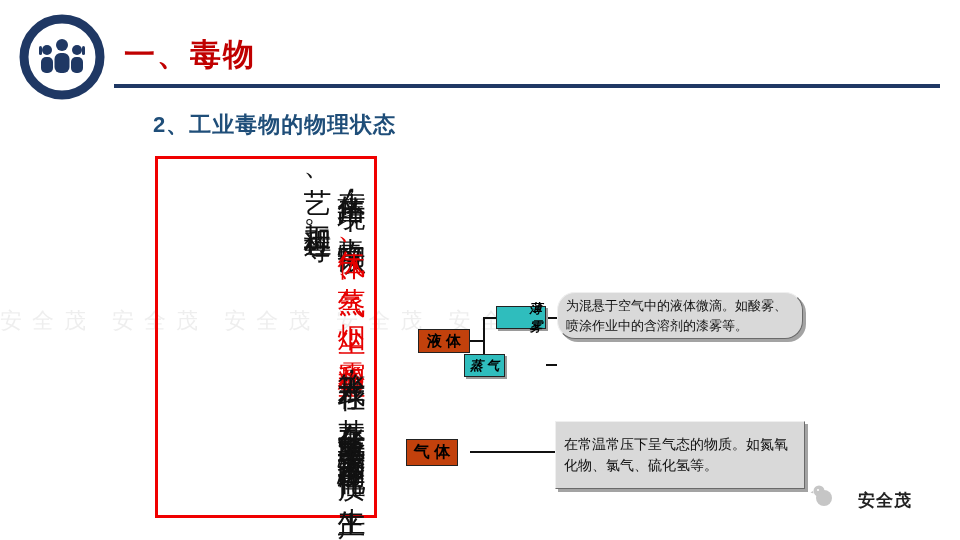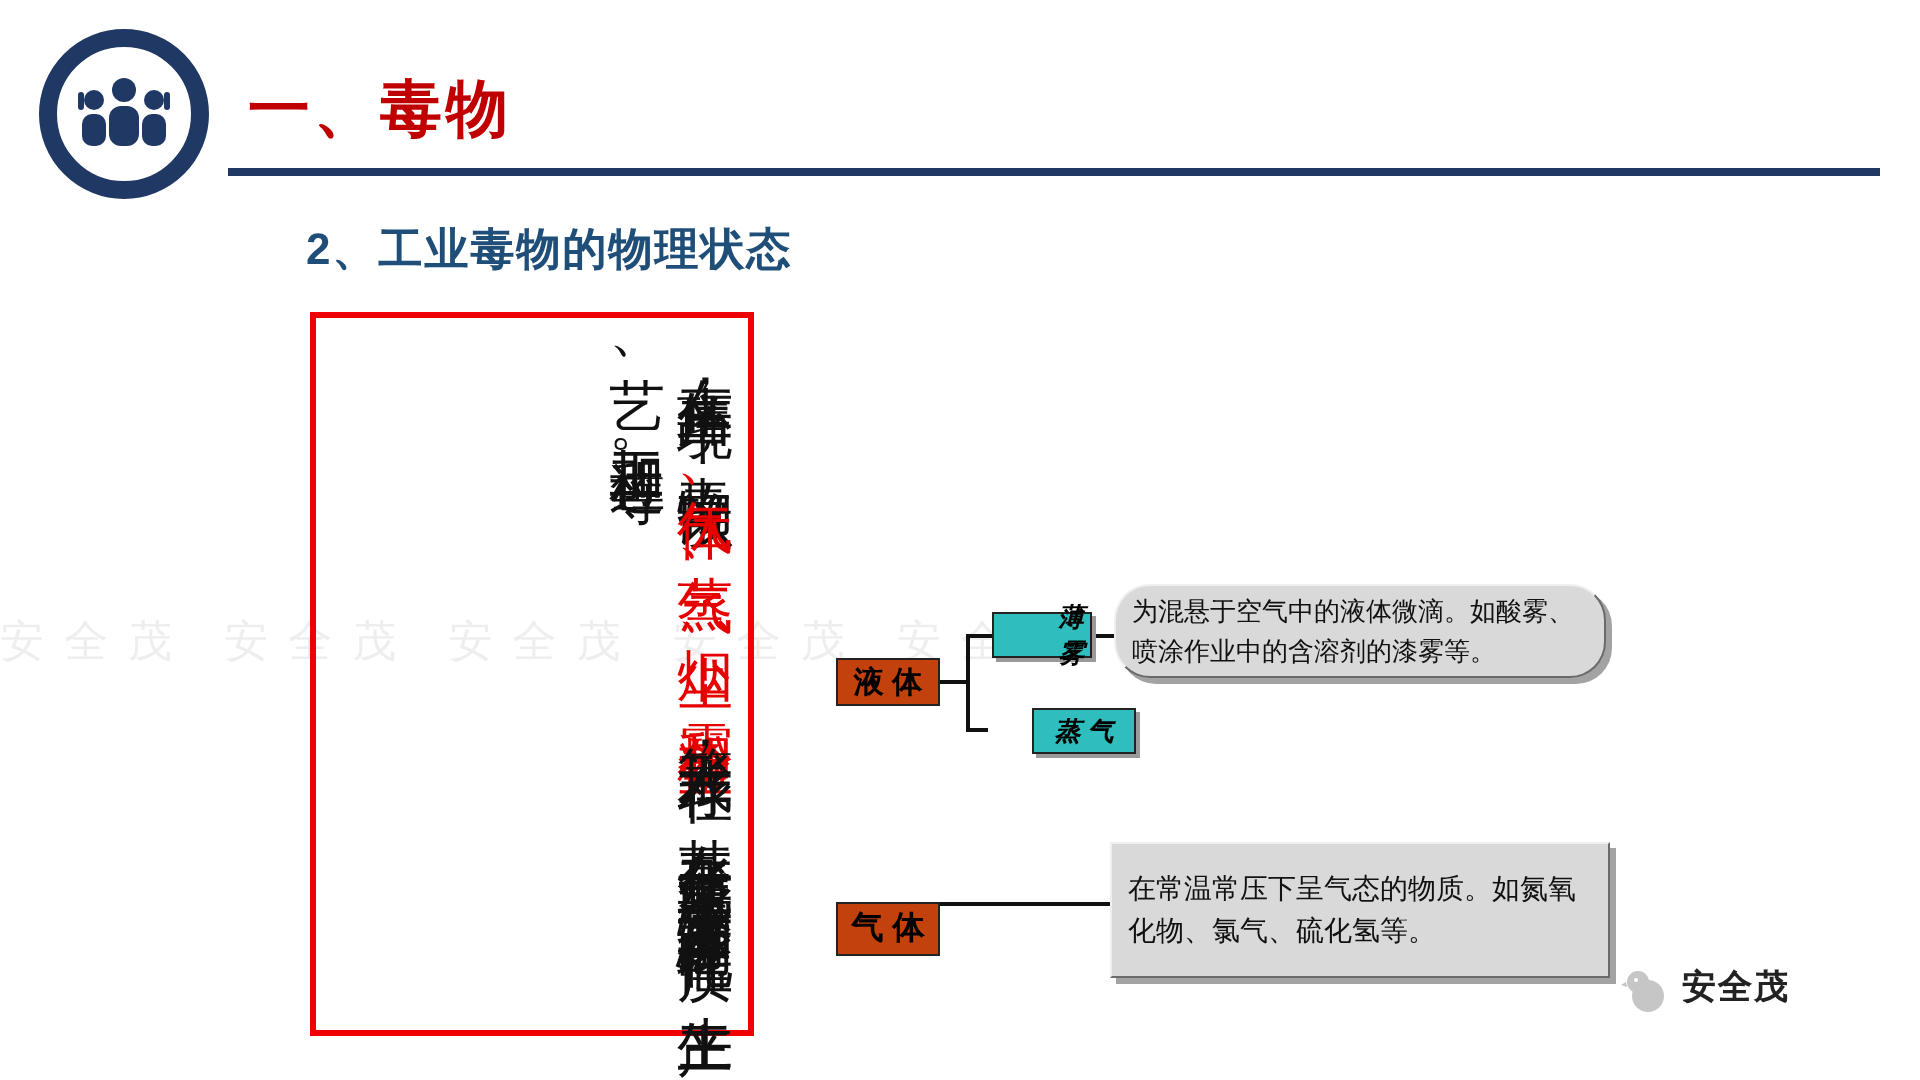--- a/index.html
+++ b/index.html
@@ -29,22 +29,22 @@
   .seg-red{color:#e60000;}
   
   .node{
     position:absolute;display:flex;align-items:center;justify-content:center;
     box-sizing:border-box;border:1px solid #222;color:#000;font-weight:bold;
   }
   .node-yellow{background:#c2410c;font-size:15px;}
   .node-teal{background:#2fbdbd;font-style:italic;font-size:13px;box-shadow:2px 2px 0 #9a9a9a;}
   #node-liquid{left:418px;top:329px;width:52px;height:24px;}
   #node-mist{left:496px;top:306px;width:50px;height:23px;padding-left:32px;}
-  #node-vapor{left:516px;top:354px;width:52px;height:23px;}
-  #node-gas{left:418px;top:439px;width:52px;height:27px;font-size:16px;margin-top:12px;}
+  #node-vapor{left:464px;top:354px;width:41px;height:23px;}
+  #node-gas{left:406px;top:439px;width:52px;height:27px;font-size:16px;}
   
   .desc{
     position:absolute;background:#d9d9d9;box-sizing:border-box;
     border:1px solid #6a6a6a;border-top-color:#efefef;border-left-color:#efefef;
     box-shadow:3px 3px 0 #a3a3a3;
     font-size:13px;line-height:1.5;padding:4px 8px;color:#111;
     display:flex;align-items:center;
   }
   #desc-mist{left:557px;top:292px;width:246px;height:47px;border-radius:18px;}
   #desc-vapor{left:557px;top:341px;width:246px;height:47px;}
@@ -52,21 +52,21 @@
   
   .line{position:absolute;background:#111;}
   #l1{left:470px;top:340px;width:13px;height:2px;}
   #l2{left:483px;top:317px;width:2px;height:49px;}
   #l3{left:485px;top:317px;width:11px;height:2px;}
   #l4{left:485px;top:364px;width:9px;height:2px;}
   #l5{left:546px;top:317px;width:11px;height:2px;}
   #l6{left:546px;top:364px;width:11px;height:2px;}
   #l7{left:470px;top:451px;width:85px;height:2px;}
   
-  .footer{position:absolute;left:810px;top:482px;display:flex;align-items:flex-start;gap:5px;}
+  .footer{position:absolute;left:810px;top:482px;display:flex;align-items:flex-end;gap:22px;}
   .brand-name{font-size:17px;font-weight:bold;color:#222;letter-spacing:1px;}
 </style>
 </head>
 <body>
 
 <div class="slide">
 
   <div class="logo">
     <svg width="88" height="88" viewBox="0 0 88 88" aria-hidden="true">
       <circle cx="44" cy="44" r="38" fill="#ffffff" stroke="#1f3864" stroke-width="9"></circle>

